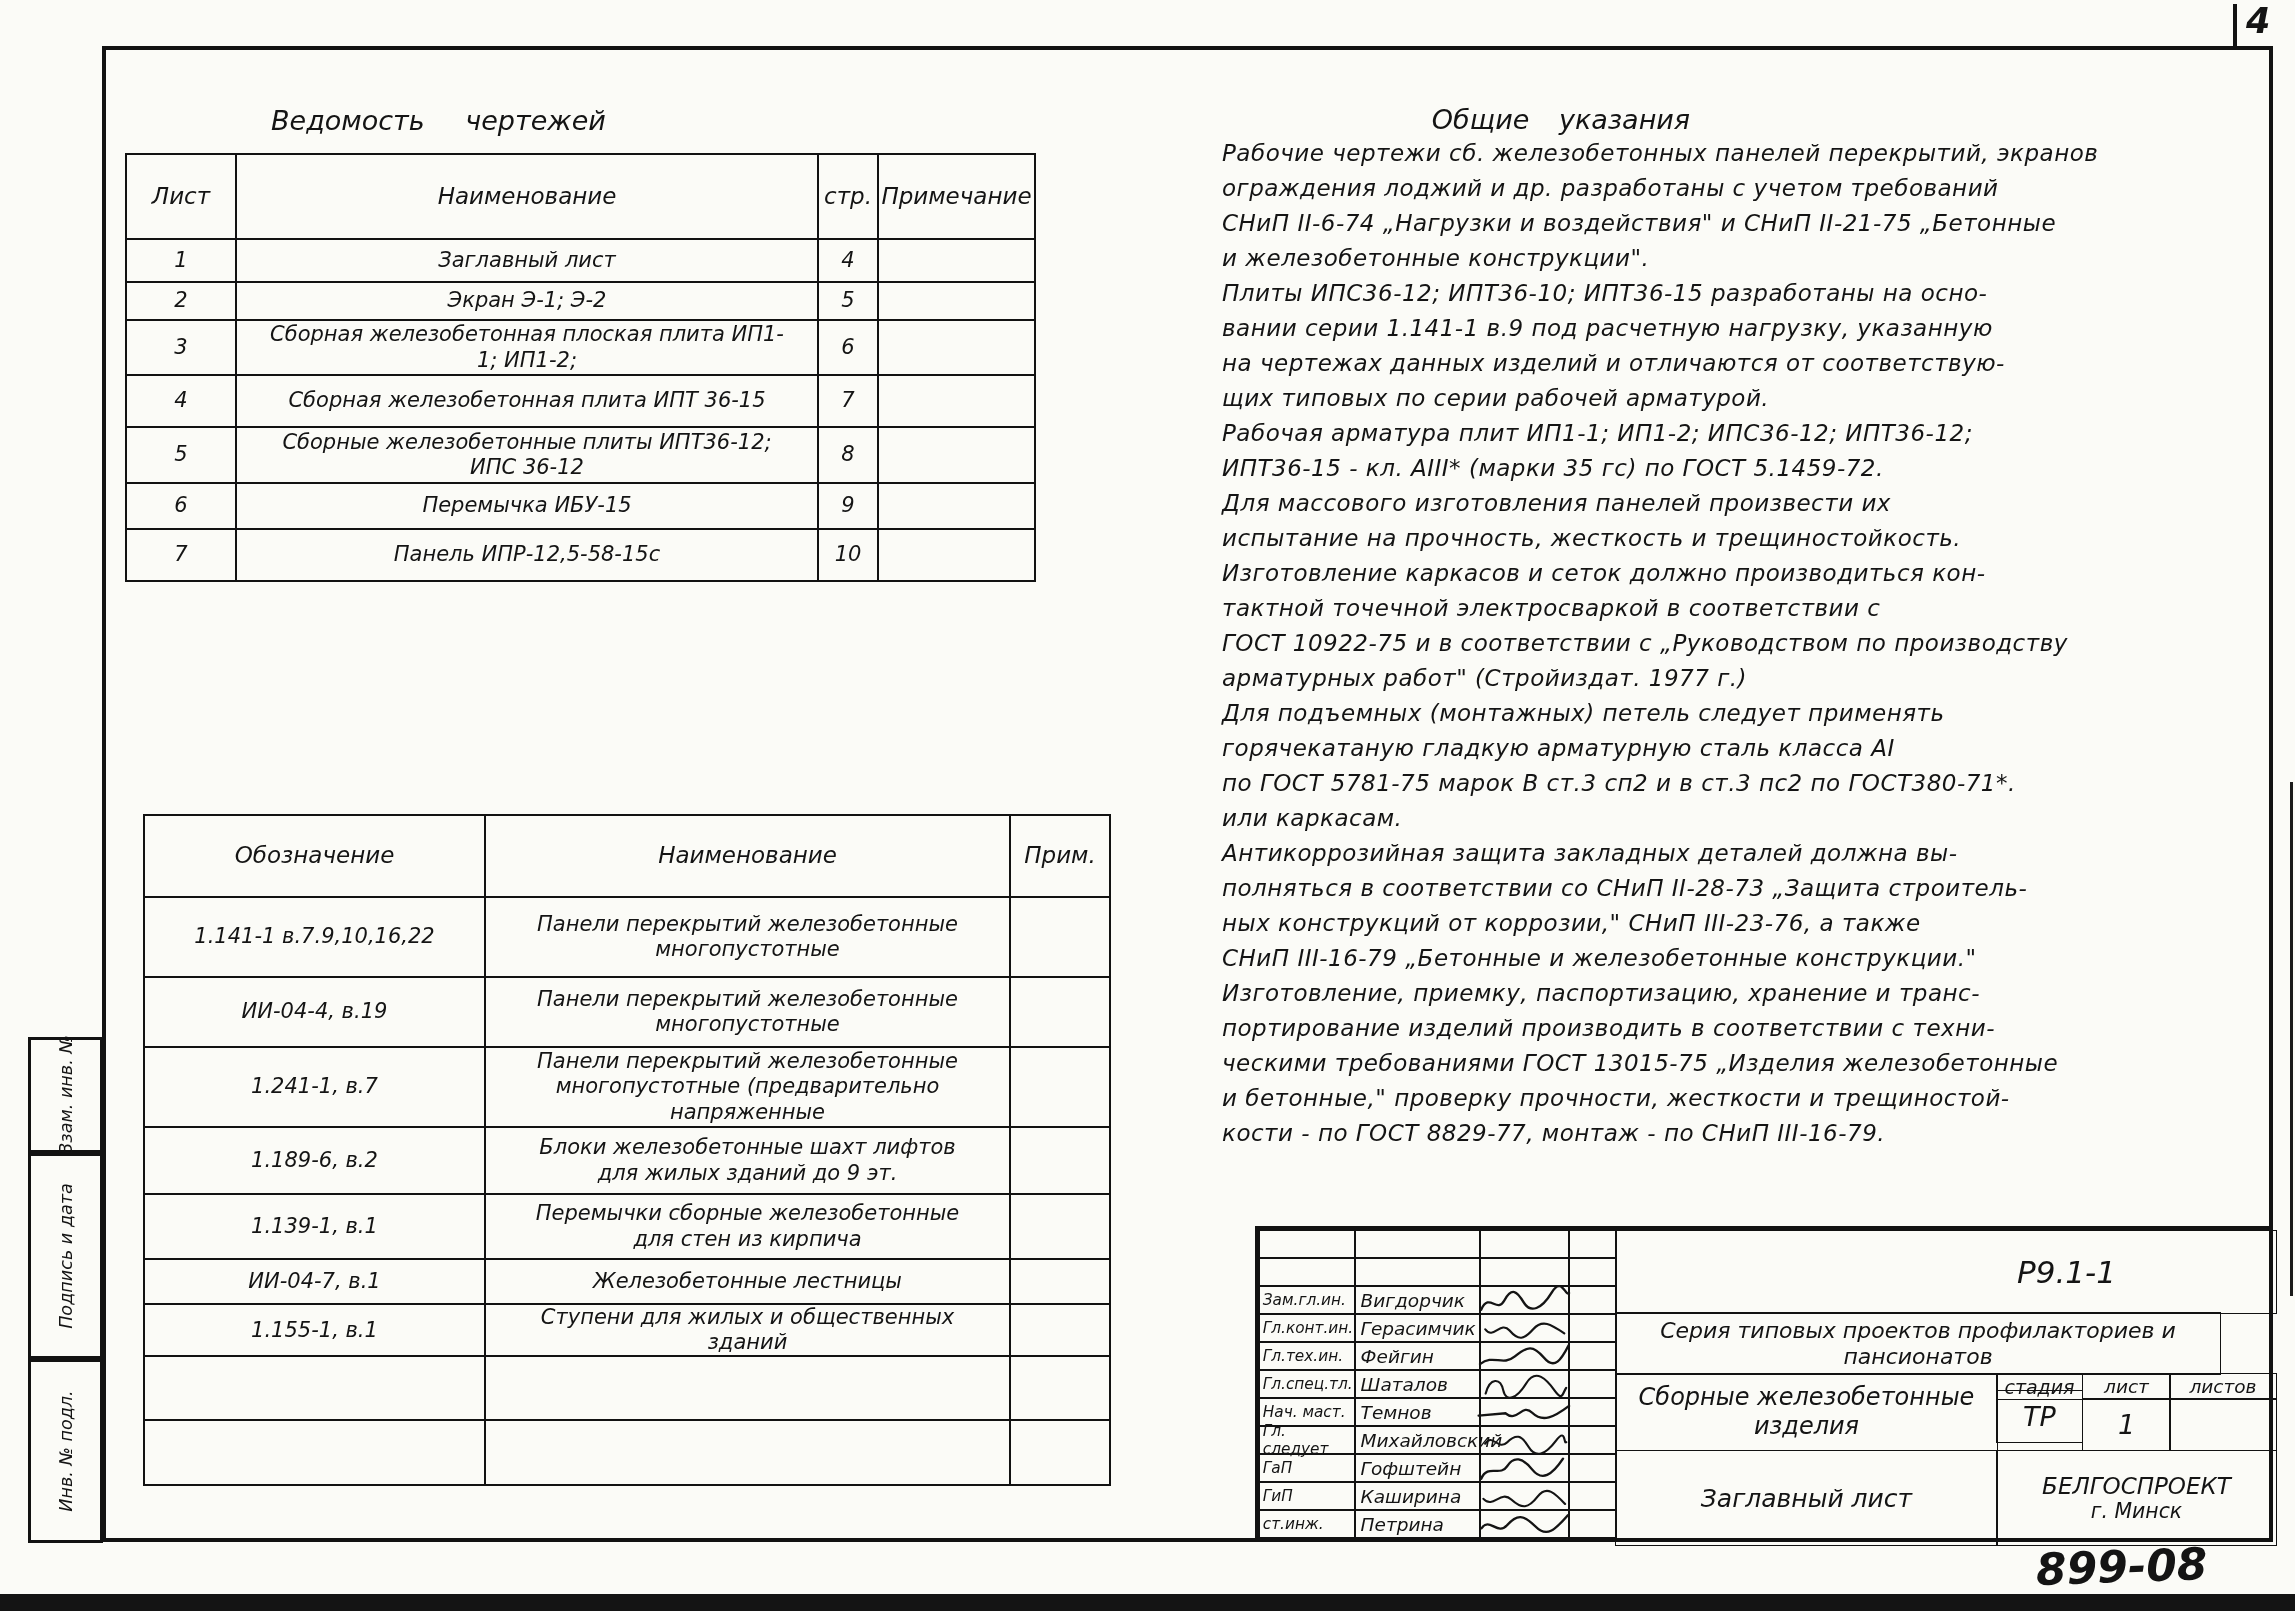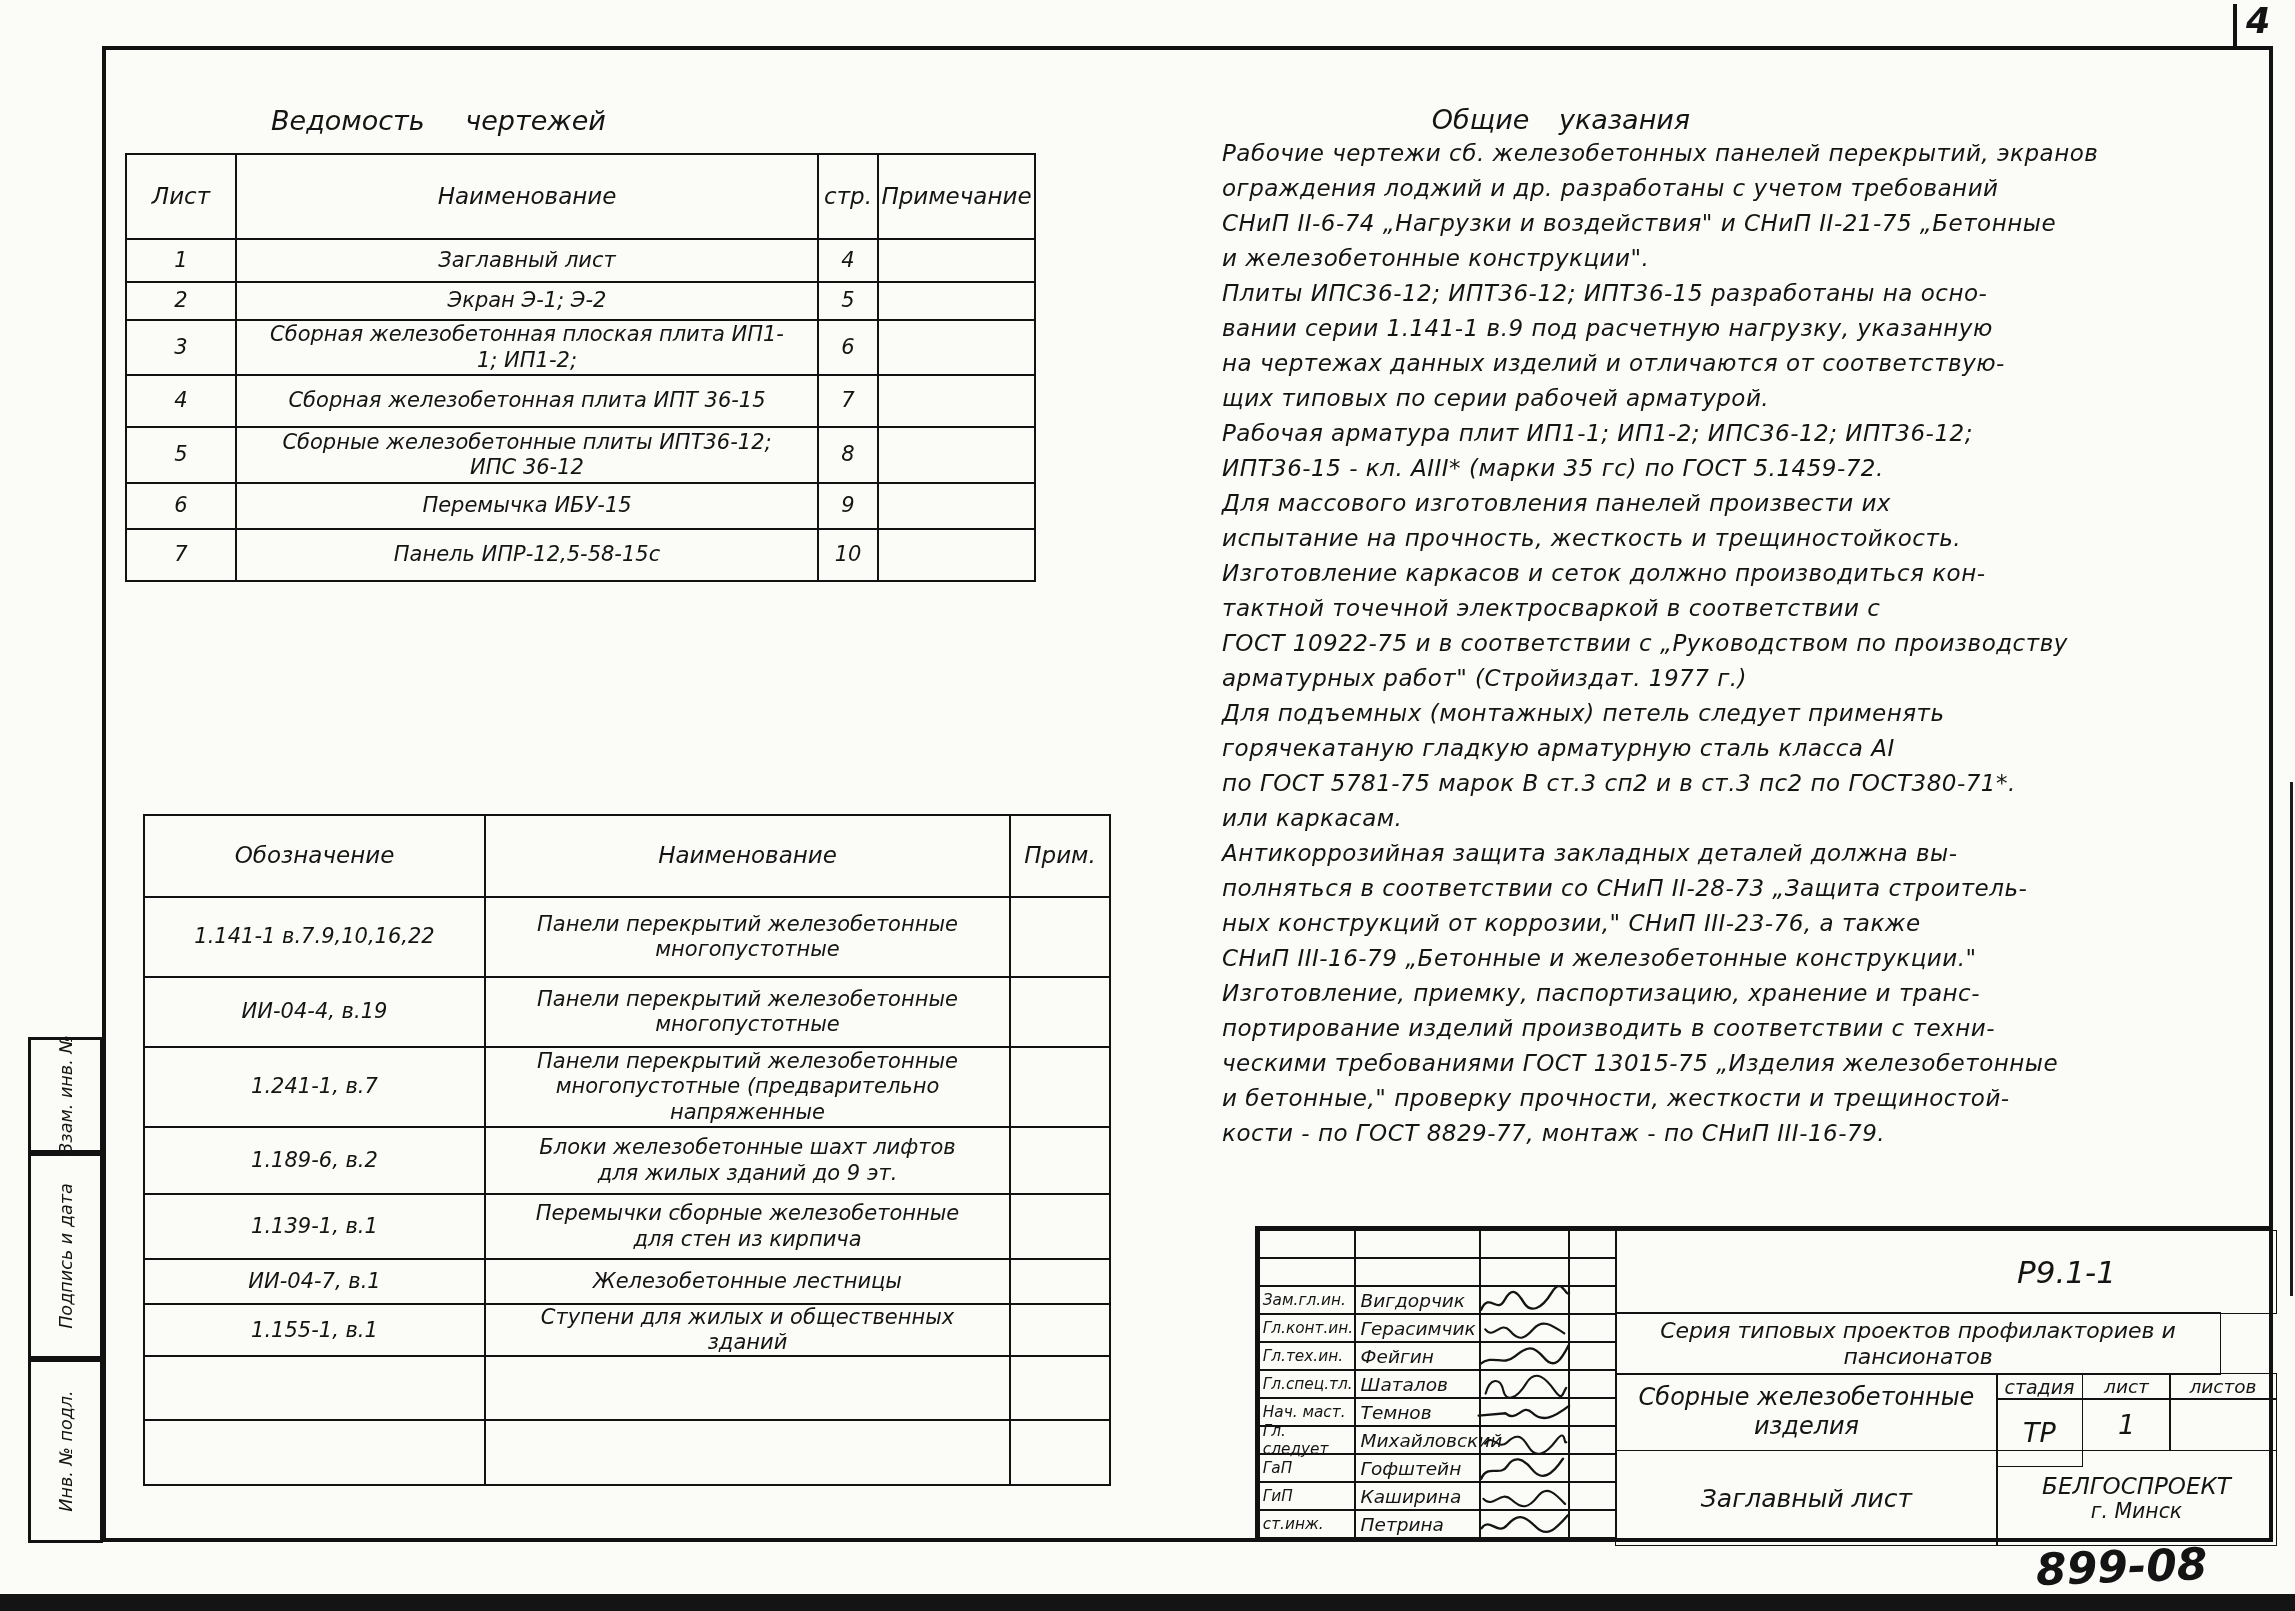--- a/index.html
+++ b/index.html
@@ -178,21 +178,21 @@
     </tr>
   </tbody>
     </table>
 
   <div id="notes-title" class="abs hand">Общие указания</div>
   <div id="notes" class="abs hand">
     <div class="nline">Рабочие чертежи сб. железобетонных панелей перекрытий, экранов</div>
     <div class="nline">ограждения лоджий и др. разработаны с учетом требований</div>
     <div class="nline">СНиП II-6-74 „Нагрузки и воздействия" и СНиП II-21-75 „Бетонные</div>
     <div class="nline">и железобетонные конструкции".</div>
-    <div class="nline">Плиты ИПС36-12; ИПТ36-12; ИПТ36-15 разработаны на осно-</div>
+    <div class="nline">Плиты ИПС36-12; ИПТ36-10; ИПТ36-15 разработаны на осно-</div>
     <div class="nline">вании серии 1.141-1 в.9 под расчетную нагрузку, указанную</div>
     <div class="nline">на чертежах данных изделий и отличаются от соответствую-</div>
     <div class="nline">щих типовых по серии рабочей арматурой.</div>
     <div class="nline">Рабочая арматура плит ИП1-1; ИП1-2; ИПС36-12; ИПТ36-12;</div>
     <div class="nline">ИПТ36-15 - кл. АIII* (марки 35 гс) по ГОСТ 5.1459-72.</div>
     <div class="nline">Для массового изготовления панелей произвести их</div>
     <div class="nline">испытание на прочность, жесткость и трещиностойкость.</div>
     <div class="nline">Изготовление каркасов и сеток должно производиться кон-</div>
     <div class="nline">тактной точечной электросваркой в соответствии с</div>
     <div class="nline">ГОСТ 10922-75 и в соответствии с „Руководством по производству</div>
@@ -322,21 +322,21 @@
     <div class="cell hand" style="left:356px;top:0;width:662px;height:84px;font-size:31px;justify-content:center;padding-left:241px;box-sizing:border-box;">Р9.1-1</div>
 
     <div class="cell hand" style="left:356px;top:82px;width:606px;height:63px;font-size:22px;line-height:26px;padding:0 9.3px;">Серия типовых проектов профилакториев и пансионатов</div>
 
     <div class="cell hand" style="left:356px;top:143px;width:383px;height:78px;font-size:24px;line-height:29px;padding:0 4.6px;">Сборные железобетонные изделия</div>
 
     <div class="cell hand" style="left:737px;top:143px;width:87px;height:27px;font-size:19px;">стадия</div>
     <div class="cell hand" style="left:823px;top:143px;width:89px;height:27px;font-size:18.5px;">лист</div>
     <div class="cell hand" style="left:910px;top:143px;width:108px;height:27px;font-size:18.5px;">листов</div>
 
-    <div class="cell hand" style="left:737px;top:168px;width:87px;height:69px;font-size:27px;text-align:right;">ТР</div>
+    <div class="cell hand" style="left:737px;top:160px;width:87px;height:53px;font-size:27px;text-align:right;">ТР</div>
     <div class="cell hand" style="left:823px;top:168px;width:89px;height:53px;font-size:27px;">1</div>
     <div class="cell hand" style="left:910px;top:168px;width:108px;height:53px;font-size:27px;"></div>
 
     <div class="cell hand" style="left:356px;top:220px;width:383px;height:96px;font-size:25px;">Заглавный лист</div>
 
     <div class="cell" style="left:737px;top:220px;width:281px;height:96px;flex-direction:column;justify-content:center;">
       <div class="hand" style="font-size:23px;">БЕЛГОСПРОЕКТ</div>
       <div class="hand" style="font-size:20.4px;">г. Минск</div>
     </div>
   </div>

